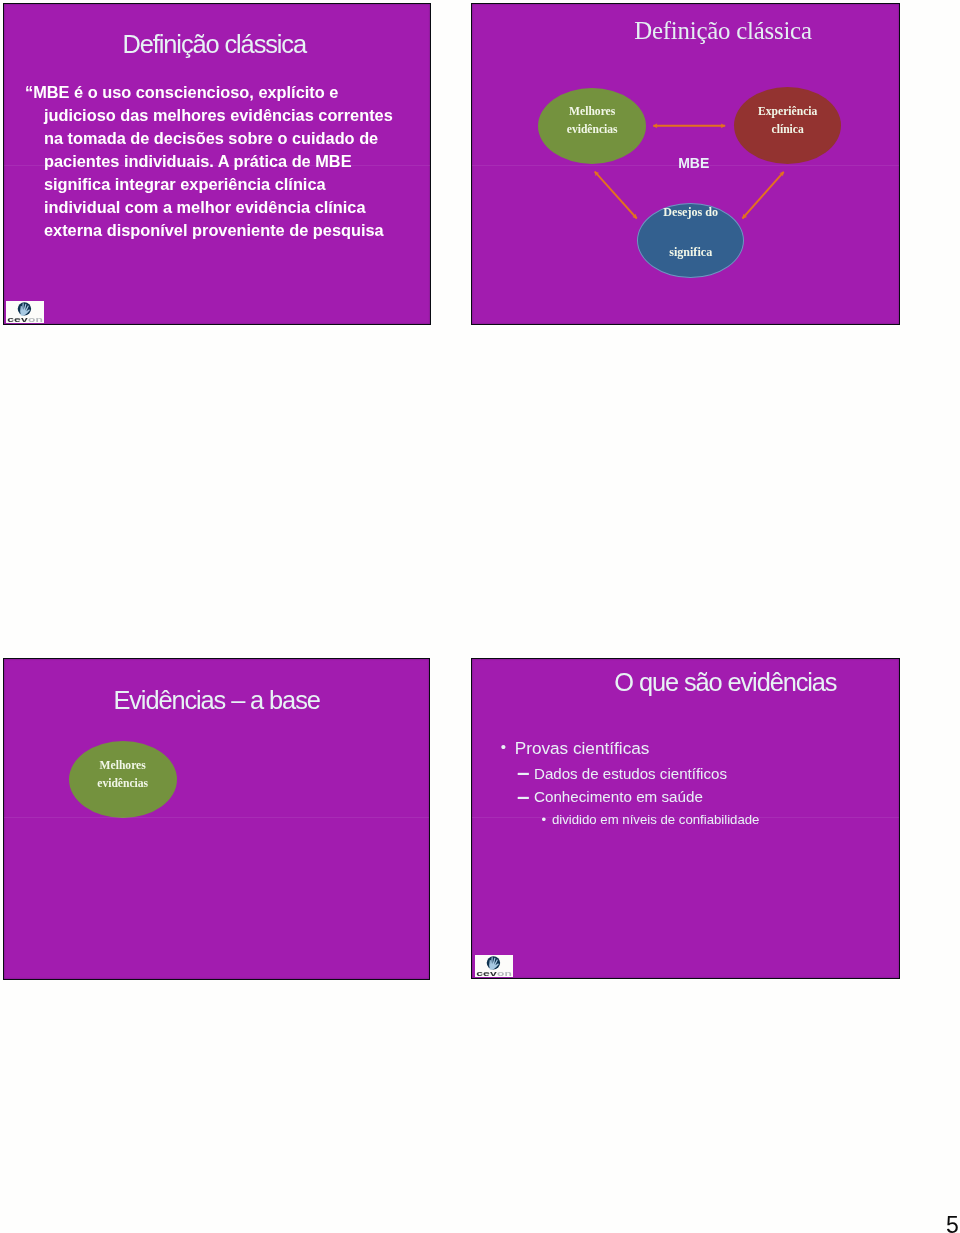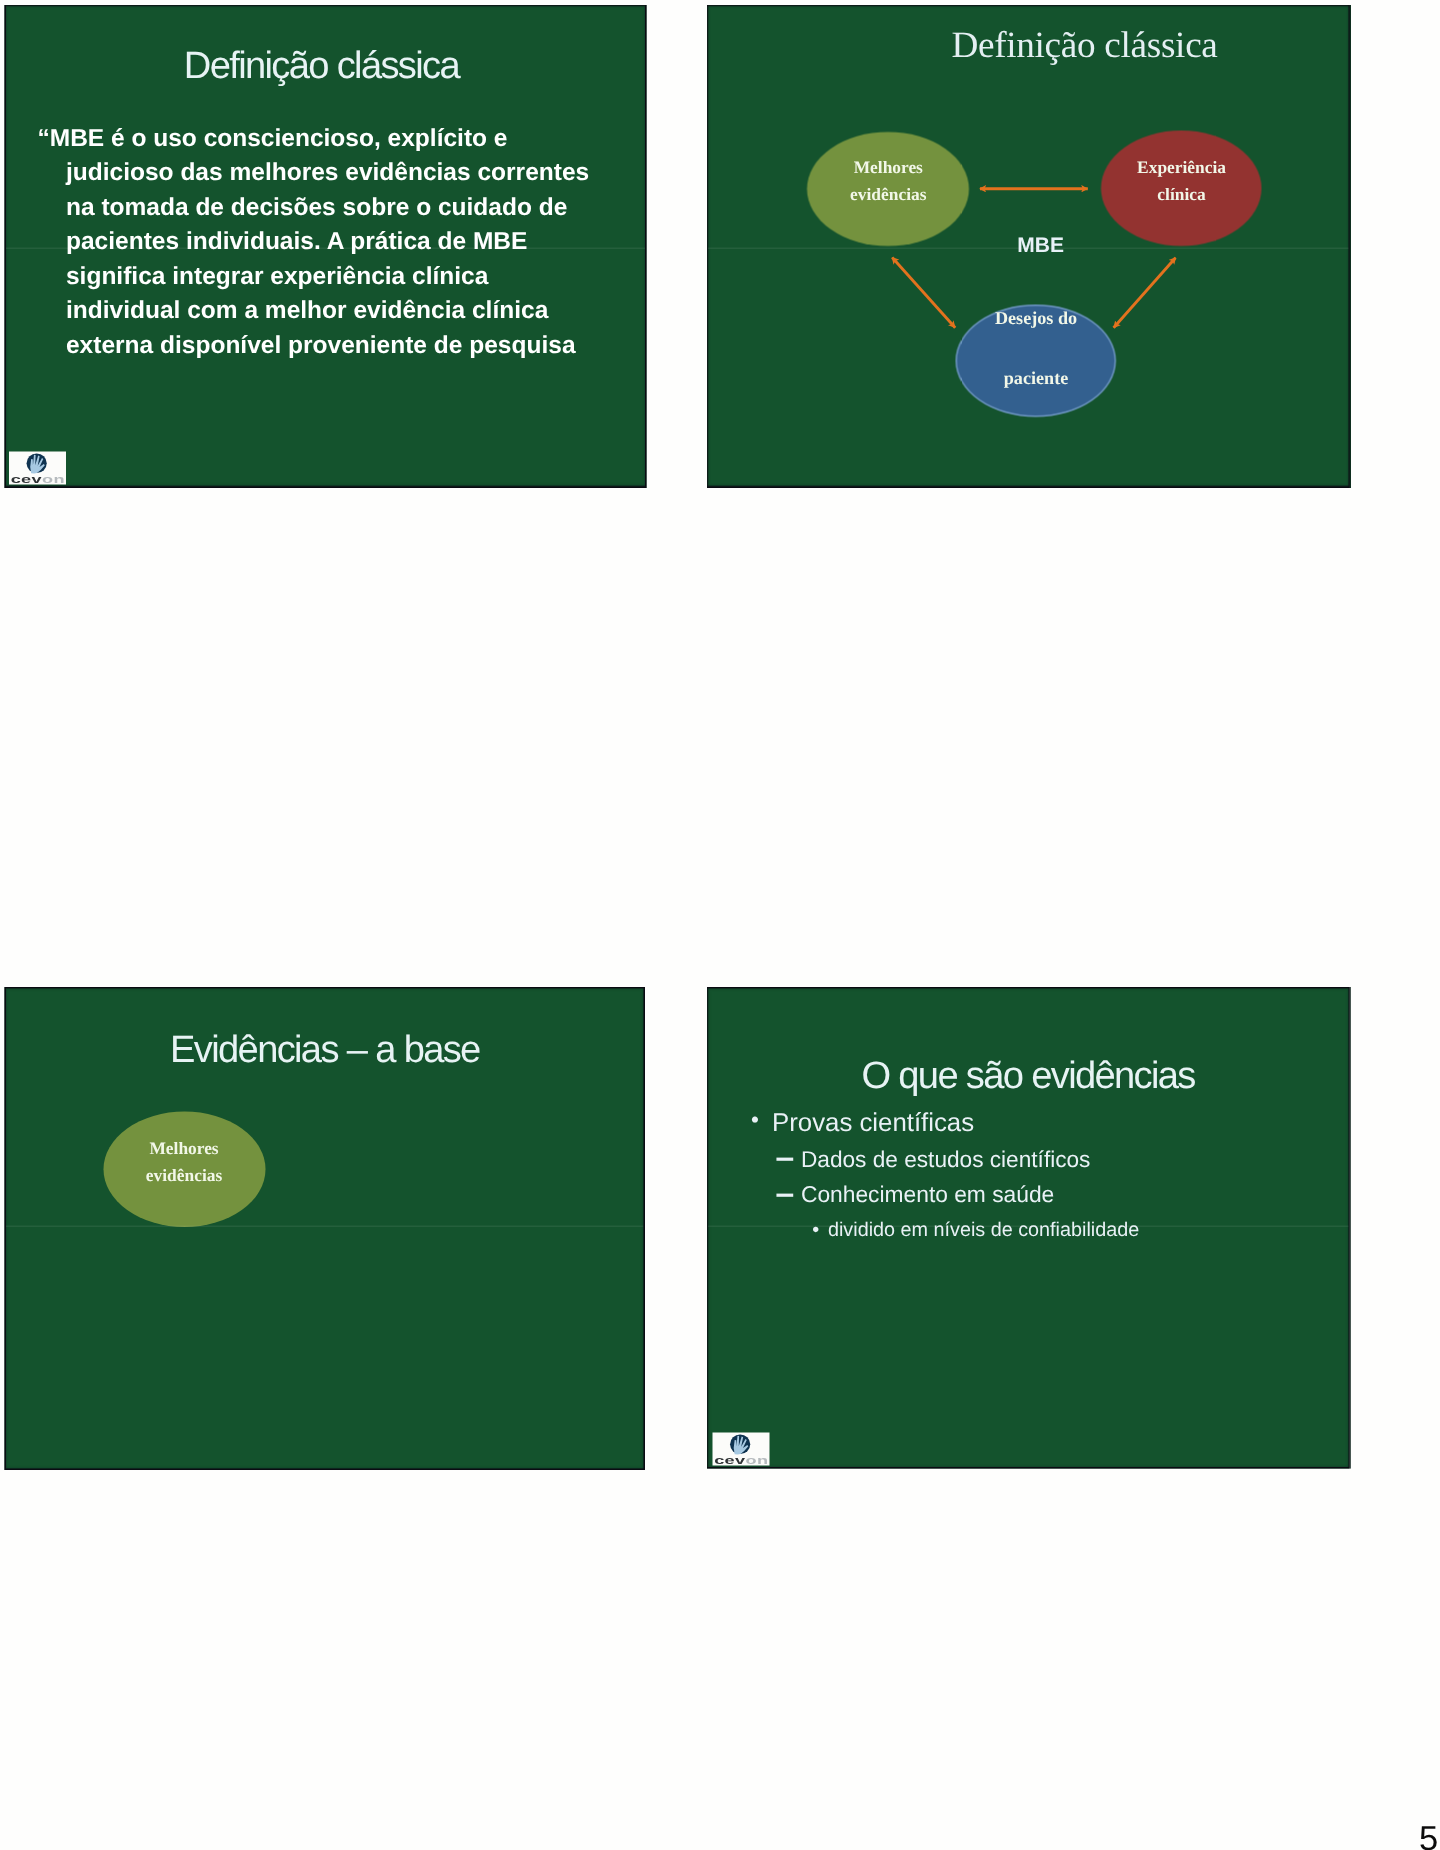--- a/index.html
+++ b/index.html
@@ -1,21 +1,21 @@
 <!DOCTYPE html>
 <html><head>
 <meta charset="utf-8">
 <title>Slides</title>
 <style>
   html,body{margin:0;padding:0;}
   body{width:960px;height:1233px;background:#fefefd;overflow:hidden;
        font-family:"Liberation Sans",sans-serif;
        -webkit-font-smoothing:antialiased;}
   .page{position:relative;width:960px;height:1233px;transform:translateZ(0);}
-  .slide{position:absolute;background:#14532d;border:1.4px solid #0a0b12;box-sizing:border-box;overflow:hidden;transform:translateZ(0);
+  .slide{position:absolute;background:#a21caf;border:1.4px solid #0a0b12;box-sizing:border-box;overflow:hidden;transform:translateZ(0);
          box-shadow:inset 0 0 1.5px rgba(10,16,32,0.55);}
   .s-title{position:absolute;width:100%;text-align:center;color:#e8f0f5;transform:translateZ(0);}
   .scanline{position:absolute;left:0;width:100%;height:1px;background:rgba(255,255,255,0.075);
             pointer-events:none;z-index:0;}
   .pageno{position:absolute;transform:translateZ(0);left:946px;top:1213.5px;font-size:23px;line-height:1;color:#0b0b0b;font-family:"Liberation Sans",sans-serif;}
 
   
   #slide1{left:2.7px;top:3.2px;width:428.2px;height:321.6px;}
   #slide2{left:471.2px;top:3.3px;width:428.6px;height:321.5px;}
   #slide3{left:2.7px;top:658.3px;width:427.8px;height:321.3px;}
@@ -117,21 +117,21 @@
     <div class="ellipse nudge-up" id="e-green">
       <span>Melhores</span>
       <span>evidências</span>
     </div>
     <div class="ellipse nudge-up" id="e-red">
       <span>Experiência</span>
       <span>clínica</span>
     </div>
     <div class="ellipse nudge-up" id="e-blue">
       <span>Desejos do</span>
-      <span>paciente</span>
+      <span>significa</span>
     </div>
     <div class="mbe-label" id="mbe">MBE</div>
     <svg class="arrows" id="arrows2" width="429" height="322" viewBox="0 0 429 322">
       <defs>
         <marker id="ah" markerWidth="5" markerHeight="5" refX="4.4" refY="2.5" orient="auto" markerUnits="userSpaceOnUse">
           <path d="M0,0 L4.6,2.5 L0,5 L1,2.5 Z" fill="#e3721e"></path>
         </marker>
         <marker id="ahs" markerWidth="5" markerHeight="5" refX="0.5" refY="2.5" orient="auto" markerUnits="userSpaceOnUse">
           <path d="M4.6,0 L0,2.5 L4.6,5 L3.6,2.5 Z" fill="#e3721e"></path>
         </marker>
@@ -148,21 +148,21 @@
   <div class="slide" id="slide3">
     <div class="s-title title-sans" style="top:26.3px;">Evidências – a base</div>
     <div class="ellipse nudge-up" id="e-green3">
       <span>Melhores</span>
       <span>evidências</span>
     </div>
     <div class="scanline" style="top:158px;"></div>
   </div>
 
   <div class="slide" id="slide4">
-    <div class="s-title title-sans" style="top:44px;">O que são evidências</div>
+    <div class="s-title title-sans" style="top:9px;margin-left:40px;">O que são evidências</div>
     <div class="bullets">
       <div class="bl lvl1">
         <span class="mk">•</span>
         <span class="tx">Provas científicas</span>
       </div>
       <div class="bl lvl2" id="b2">
         <span class="mk">–</span>
         <span class="tx">Dados de estudos científicos</span>
       </div>
       <div class="bl lvl2" id="b3">

